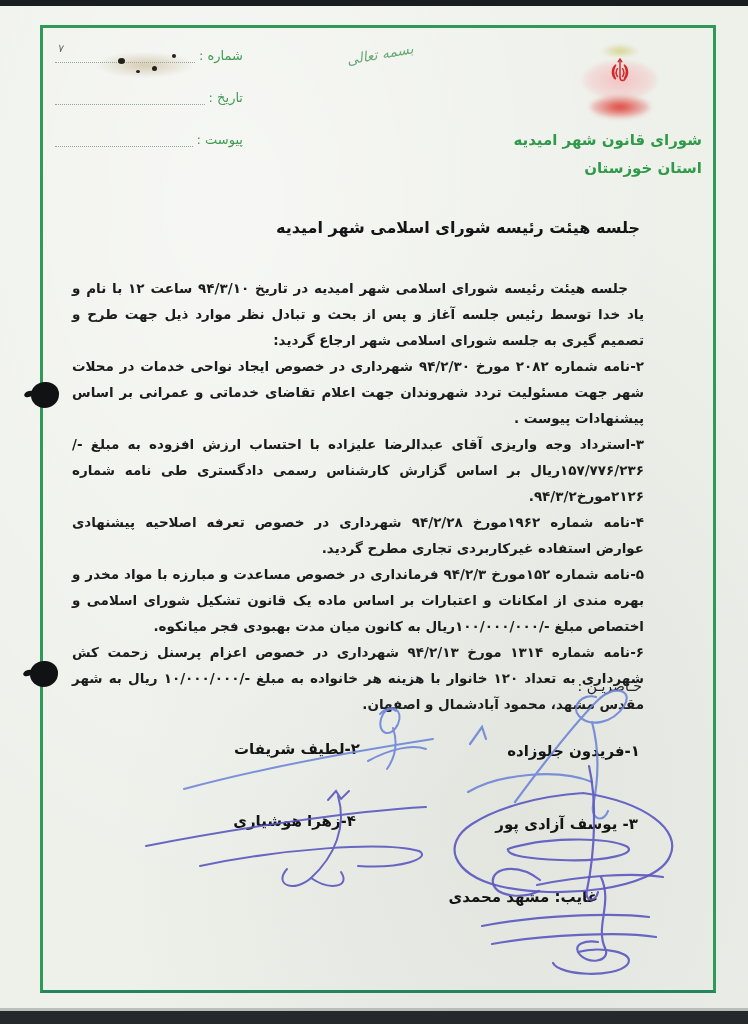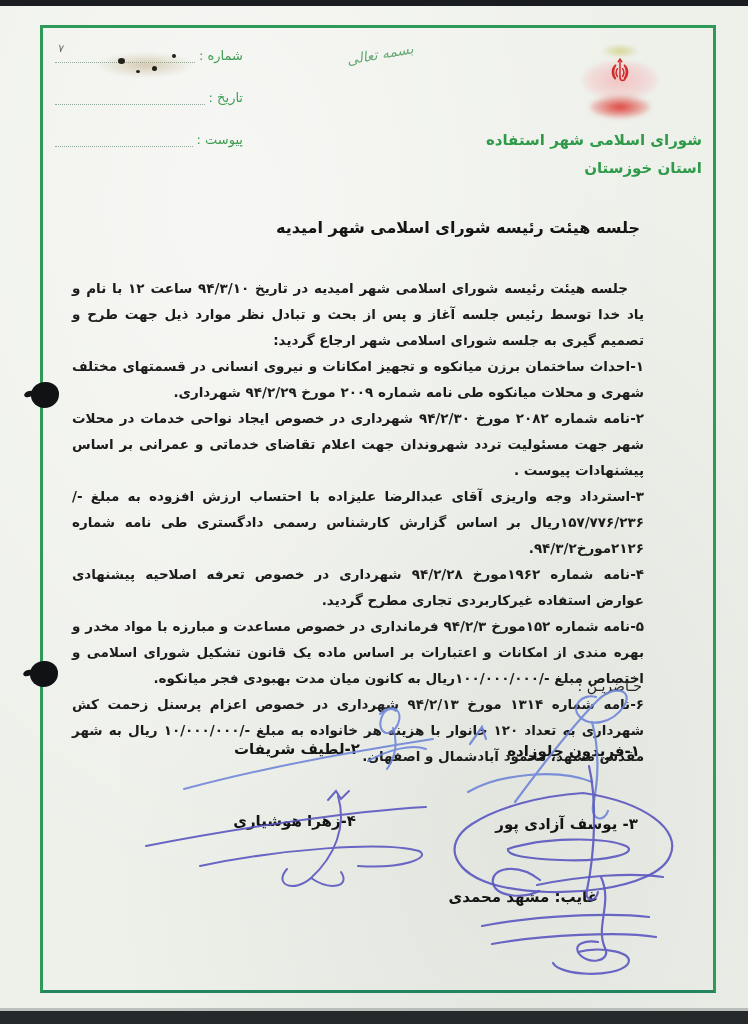--- a/index.html
+++ b/index.html
@@ -106,29 +106,28 @@
         <path d="M15,22 C15,27 21,27 21,22"></path>
         <path d="M10,8 C5,12 5,20 10,24 C7,19 7,13 10,8"></path>
         <path d="M20,8 C25,12 25,20 20,24 C23,19 23,13 20,8"></path>
         <path d="M12,12 C10,15 10,18 12,21"></path>
         <path d="M18,12 C20,15 20,18 18,21"></path>
       </g>
     </svg>
   </div>
 
   <div class="org">
-    <div>شورای اسلامی شهر استفاده</div>
+    <div>شورای قانون شهر امیدیه</div>
     <div>استان خوزستان</div>
   </div>
 
   <div class="title">جلسه هیئت رئیسه شورای اسلامی شهر امیدیه</div>
 
   <div class="body">
     <p class="intro">جلسه هیئت رئیسه شورای اسلامی شهر امیدیه در تاریخ ۹۴/۳/۱۰ ساعت ۱۲ با نام و یاد خدا توسط رئیس جلسه آغاز و پس از بحث و تبادل نظر موارد ذیل جهت طرح و تصمیم گیری به جلسه شورای اسلامی شهر ارجاع گردید:</p>
-    <p>۱-احداث ساختمان برزن میانکوه و تجهیز امکانات و نیروی انسانی در قسمتهای مختلف شهری و محلات میانکوه طی نامه شماره ۲۰۰۹ مورخ ۹۴/۲/۲۹ شهرداری.</p>
     <p>۲-نامه شماره ۲۰۸۲ مورخ ۹۴/۲/۳۰ شهرداری در خصوص ایجاد نواحی خدمات در محلات شهر جهت مسئولیت تردد شهروندان جهت اعلام تقاضای خدماتی و عمرانی بر اساس پیشنهادات پیوست .</p>
     <p>۳-استرداد وجه واریزی آقای عبدالرضا علیزاده با احتساب ارزش افزوده به مبلغ -/۱۵۷/۷۷۶/۲۳۶ریال بر اساس گزارش کارشناس رسمی دادگستری طی نامه شماره ۲۱۲۶مورخ۹۴/۳/۲.</p>
     <p>۴-نامه شماره ۱۹۶۲مورخ ۹۴/۲/۲۸ شهرداری در خصوص تعرفه اصلاحیه پیشنهادی عوارض استفاده غیرکاربردی تجاری مطرح گردید.</p>
     <p>۵-نامه شماره ۱۵۲مورخ ۹۴/۲/۳ فرمانداری در خصوص مساعدت و مبارزه با مواد مخدر و بهره مندی از امکانات و اعتبارات بر اساس ماده یک قانون تشکیل شورای اسلامی و اختصاص مبلغ -/۱۰۰/۰۰۰/۰۰۰ریال به کانون میان مدت بهبودی فجر میانکوه.</p>
     <p>۶-نامه شماره ۱۳۱۴ مورخ ۹۴/۲/۱۳ شهرداری در خصوص اعزام پرسنل زحمت کش شهرداری به تعداد ۱۲۰ خانوار با هزینه هر خانواده به مبلغ -/۱۰/۰۰۰/۰۰۰ ریال به شهر مقدس مشهد، محمود آبادشمال و اصفهان.</p>
   </div>
 
   <div class="sig-label" style="top:678px;right:106px;text-align:center;">حـاضریـن :</div>
   <div class="sig-name" style="top:742px;right:108px;">۱-فریدون جلوزاده</div>
   <div class="sig-name" style="top:740px;right:388px;">۲-لطیف شریفات</div>

